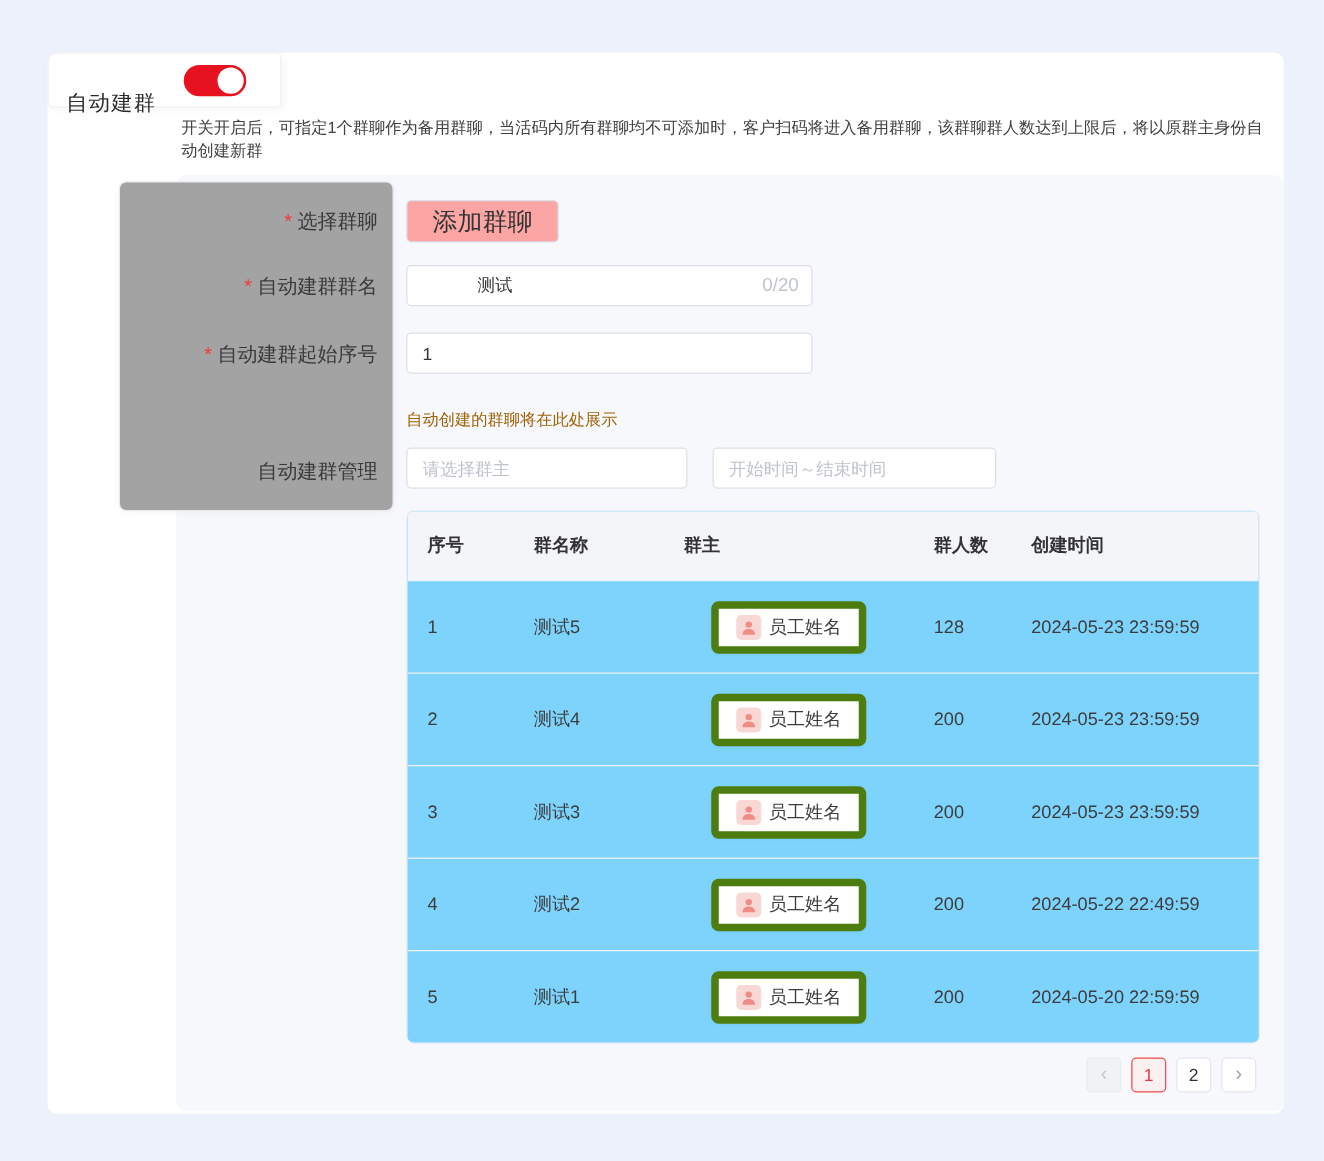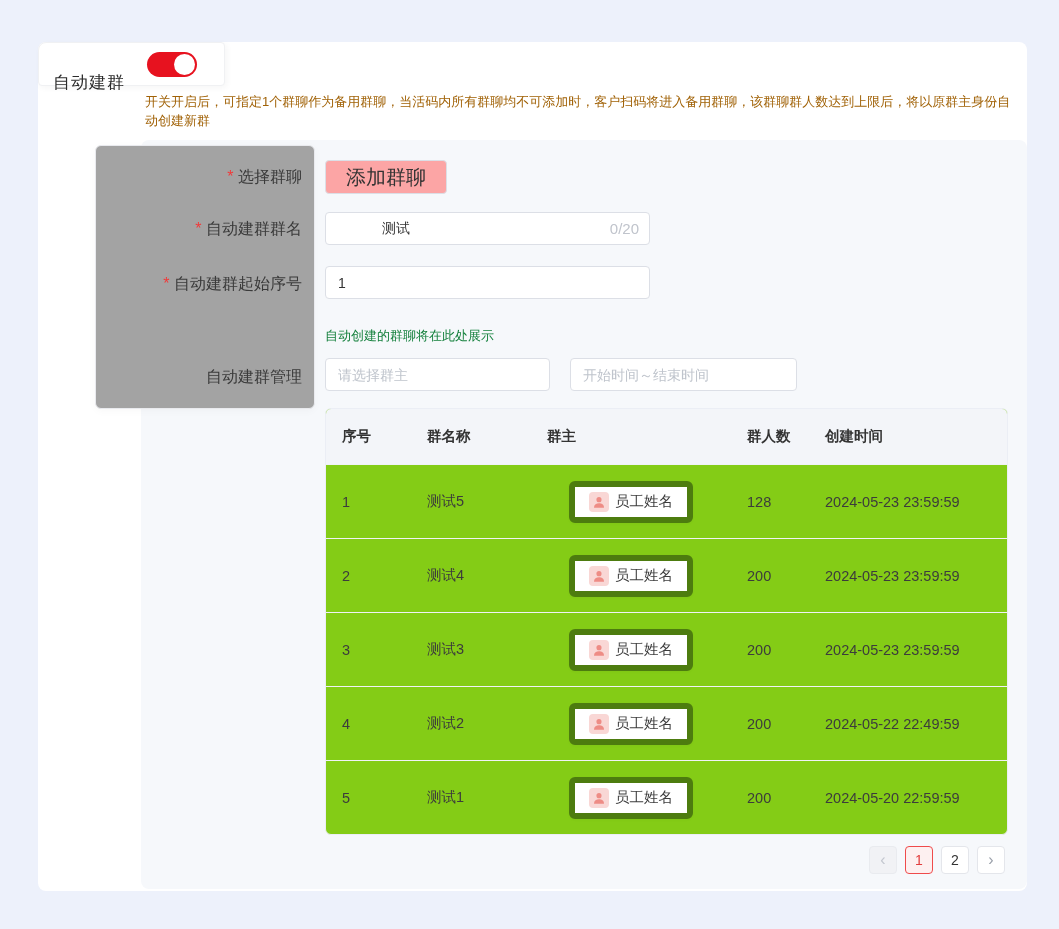--- a/index.html
+++ b/index.html
@@ -28,21 +28,21 @@
   .header-title { font-size:17px; color:#2b2b2b; font-weight:500; letter-spacing:1px;margin-top:36px; }
   .toggle {
     position:relative; width:50px; height:25px; border-radius:13px; cursor:pointer;
   }
   .toggle .knob {
     position:absolute; top:2px; right:2px; width:21px; height:21px;
     border-radius:50%; background:#fff;
   }
   .desc {
     position:absolute; left:145px; top:92px; width:878px;
-    font-size:13px; line-height:19px; color:#a16207; z-index:2;
+    font-size:13px; line-height:19px; color:#404040; z-index:2;
   }
   .labels-box {
     position:absolute; left:95px; top:145px; width:220px; height:264px;
     background:#a3a3a3; border:1px solid #e9eaee; border-radius:6px;
     box-shadow:0 2px 8px rgba(0,0,0,0.03); z-index:6;
   }
   .form-label {
     position:absolute; right:12px; white-space:nowrap;
     font-size:16px; color:#3a3a3a;
   }
@@ -65,25 +65,25 @@
   .iw-4 { left:570px; top:358px; width:227px; height:33px; }
   .input-wrap input {
     flex:1; border:none; outline:none; background:transparent;
     font-size:14px; color:#333; padding:0 12px; min-width:0;
     font-family:inherit;
   }
   .input-wrap input::placeholder { color:#bfc4cc; }
   .counter { font-size:15px; color:#c0c4cc; padding-right:10px; }
   .note {
     position:absolute; left:325px; top:327px;
-    font-size:13px; color:#15803d; z-index:7;
+    font-size:13px; color:#a16207; z-index:7;
   }
   .table {
     position:absolute; left:325px; top:408px; width:683px;
-    background:#84cc16; border:1px solid #ebeef5; border-radius:6px;
+    background:#7dd3fc; border:1px solid #ebeef5; border-radius:6px;
     overflow:hidden; z-index:7;
   }
   .tr { display:grid; grid-template-columns:85px 120px 200px 78px 1fr; align-items:center; }
   .thead { background:#f3f5f9; height:55px; }
   .thead .td { font-weight:600; color:#333; font-size:14.5px; }
   .tbody .tr { min-height:74px; border-top:1px solid #f0f2f6; }
   .td { padding-left:16px; font-size:14.5px; color:#3c3c3c; }
   .owner-tag {
     display:inline-flex; align-items:center; gap:6px;
     background:#fff; border:6px solid #4d7c0f; border-radius:6px;

